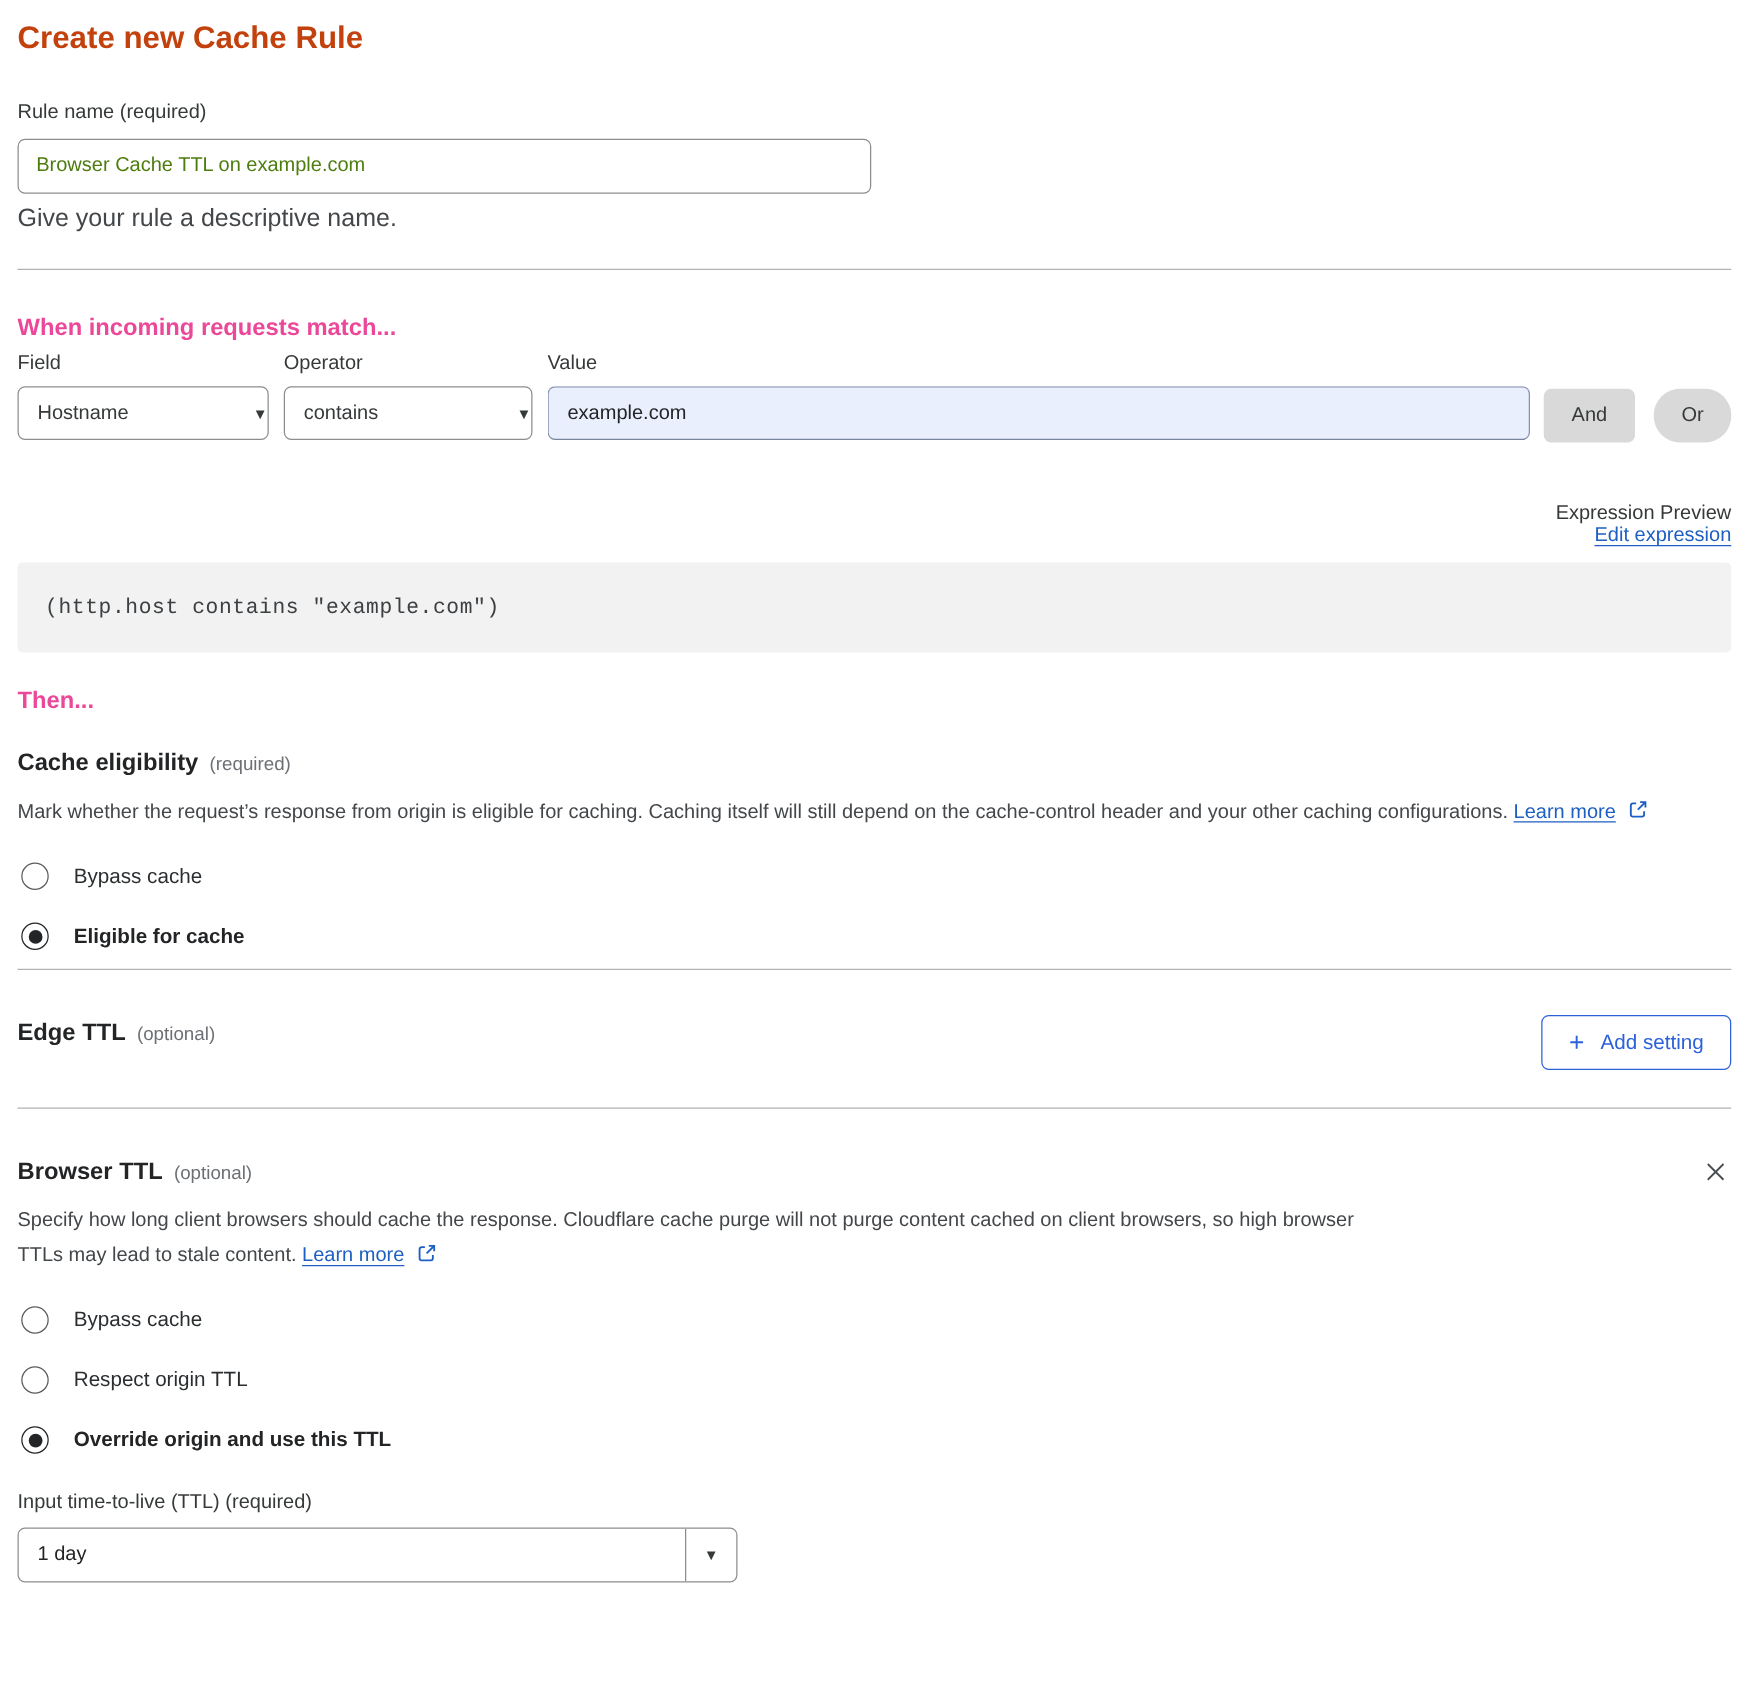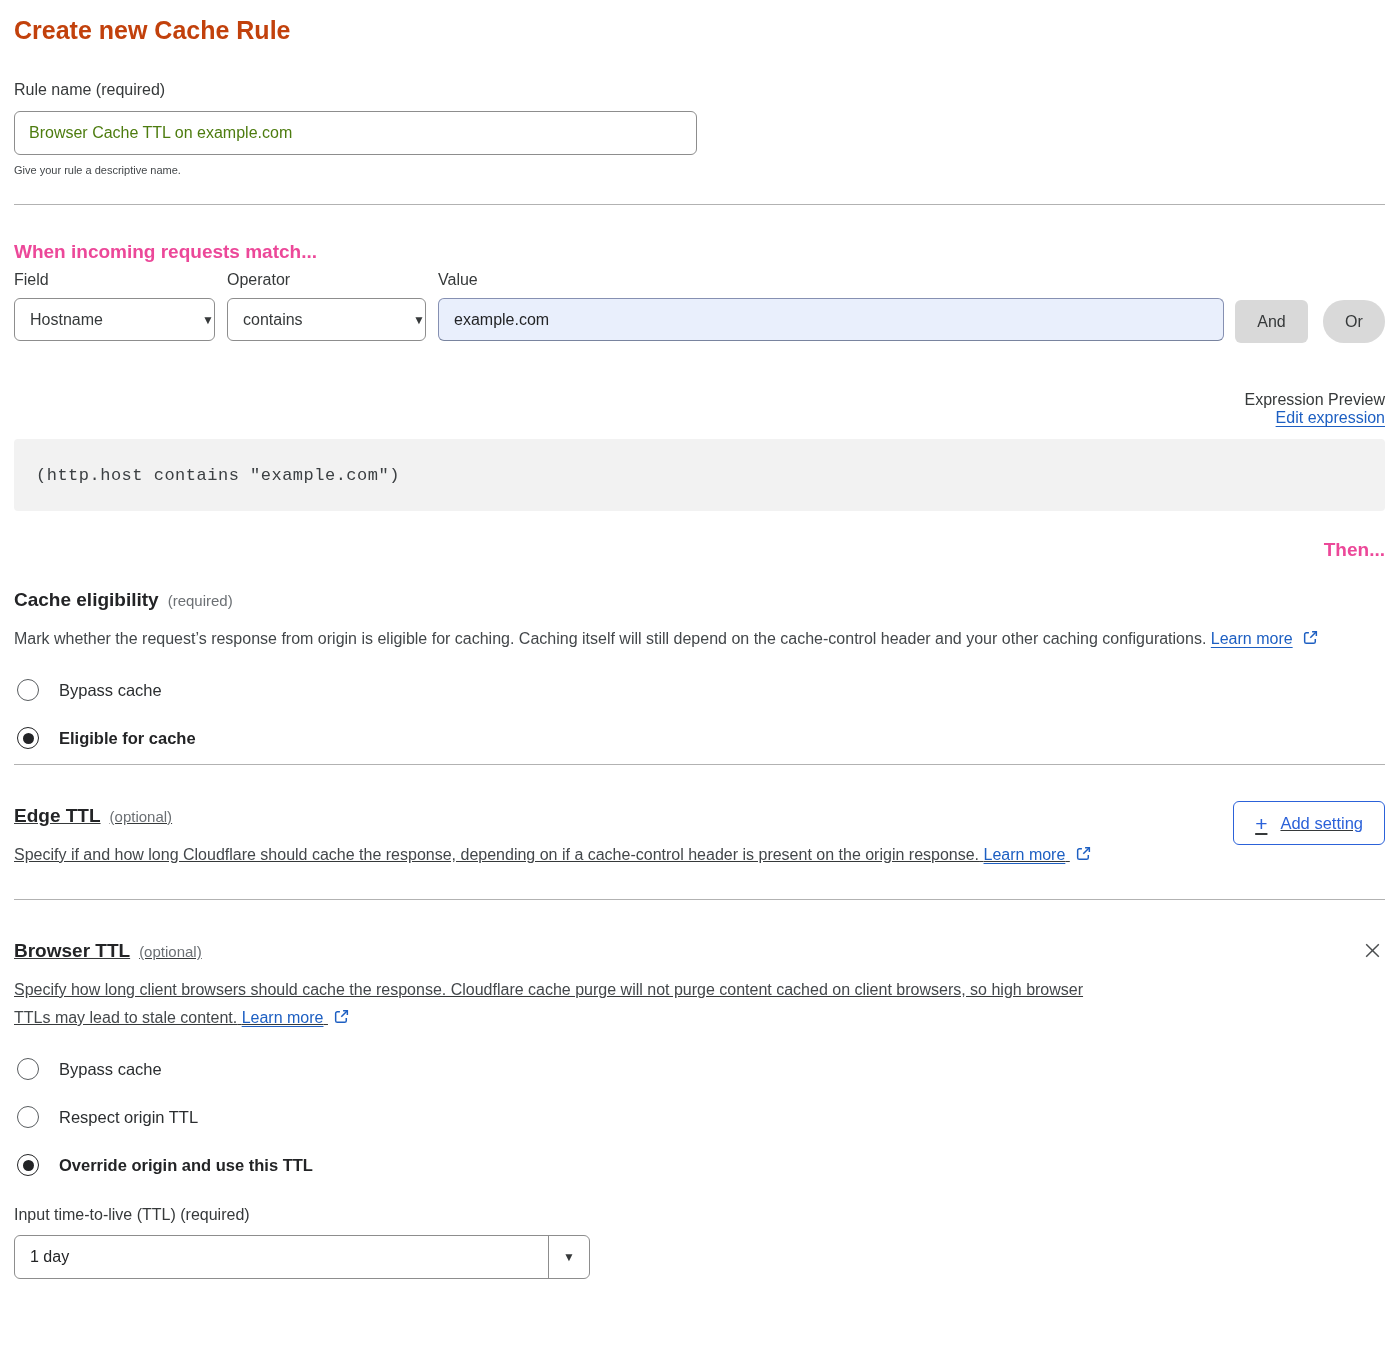--- a/index.html
+++ b/index.html
@@ -26,26 +26,26 @@
     height: 44px;
     border: 1px solid #8d8d8d;
     border-radius: 6px;
     padding: 0 14px;
     font-size: 16px;
     font-family: "Liberation Sans", sans-serif;
     color: #4d7c0f;
     background: #fff;
     outline: none;
   }
-  .help-text { margin-top: 9px; color: #43474a; font-size: 11px; }
+  .help-text { margin-top: 9px; color: #43474a; font-size: 20px; }
   .divider { border: none; border-top: 1px solid #b2b2b2; margin: 28px 0 0 0; }
 
   .section-heading { font-size: 19px; font-weight: 700; color: #ec4899; }
   .mt-36 { margin-top: 36px; }
-  .mt-28 { margin-top: 28px; text-align: right; }
+  .mt-28 { margin-top: 28px; }
 
   .match-row { display: flex; align-items: flex-start; margin-top: 8px; }
   .match-col-field { width: 201px; margin-right: 12px; }
   .match-col-operator { width: 199px; margin-right: 12px; }
   .match-col-value { flex: 1; margin-right: 11px; }
   .col-label { font-size: 16px; color: #36393a; }
   .select-box {
     margin-top: 9px;
     height: 43px;
     border: 1px solid #8d8d8d;
@@ -134,21 +134,21 @@
   .radio-circle.checked { border-color: #232426; }
   .radio-circle.checked::after {
     content: "";
     width: 11px; height: 11px;
     border-radius: 50%;
     background: #232426;
   }
   .radio-label { margin-left: 20px; font-size: 16.5px; color: #2b2e30; }
   .radio-label.bold { font-weight: 700; color: #232426; }
 
-  .section-head-row { display: flex; justify-content: space-between; align-items: flex-start; margin-top: 34px; text-decoration: underline; }
+  .section-head-row { display: flex; justify-content: space-between; align-items: flex-start; margin-top: 34px; }
   .btn-outline-blue {
     display: flex; align-items: center;
     background: #fff;
     border: 1px solid #2c62d9;
     border-radius: 6px;
     color: #2c62d9;
     height: 44px;
     padding: 0 21px;
     font-size: 16.5px;
     font-family: "Liberation Sans", sans-serif;
@@ -249,29 +249,20 @@
 </div>
 
 <hr class="divider" style="margin-top:15px;">
 
 <div class="section-head-row">
   <div style="flex:1;">
     <div class="subsection-title-row" style="margin-top:6px;">
       <span class="subsection-title">Edge TTL</span>
       <span class="badge-muted">(optional)</span>
     </div>
-    <p class="desc desc-narrow">
-      <span>Specify if and how long Cloudflare should cache the response, depending on if a cache-control header is present on the origin response.</span>
-      <a class="link">Learn more</a>
-      <svg class="ext-icon" width="17" height="17" viewBox="0 0 16 16" fill="none">
-        <path d="M6.5 3.5H4.1C3.2 3.5 2.5 4.2 2.5 5.1v6.8c0 .9.7 1.6 1.6 1.6h6.8c.9 0 1.6-.7 1.6-1.6V9.5" stroke="#1d5fc2" stroke-width="1.4"></path>
-        <path d="M9.5 2.5h4v4" stroke="#1d5fc2" stroke-width="1.4"></path>
-        <path d="M13.2 2.8L7.8 8.2" stroke="#1d5fc2" stroke-width="1.4"></path>
-      </svg>
-    </p>
   </div>
   <button class="btn-outline-blue">
     <span class="plus-glyph">+</span>
     <span>Add setting</span>
   </button>
 </div>
 
 <hr class="divider" style="margin-top:30px;">
 
 <div class="section-head-row">

